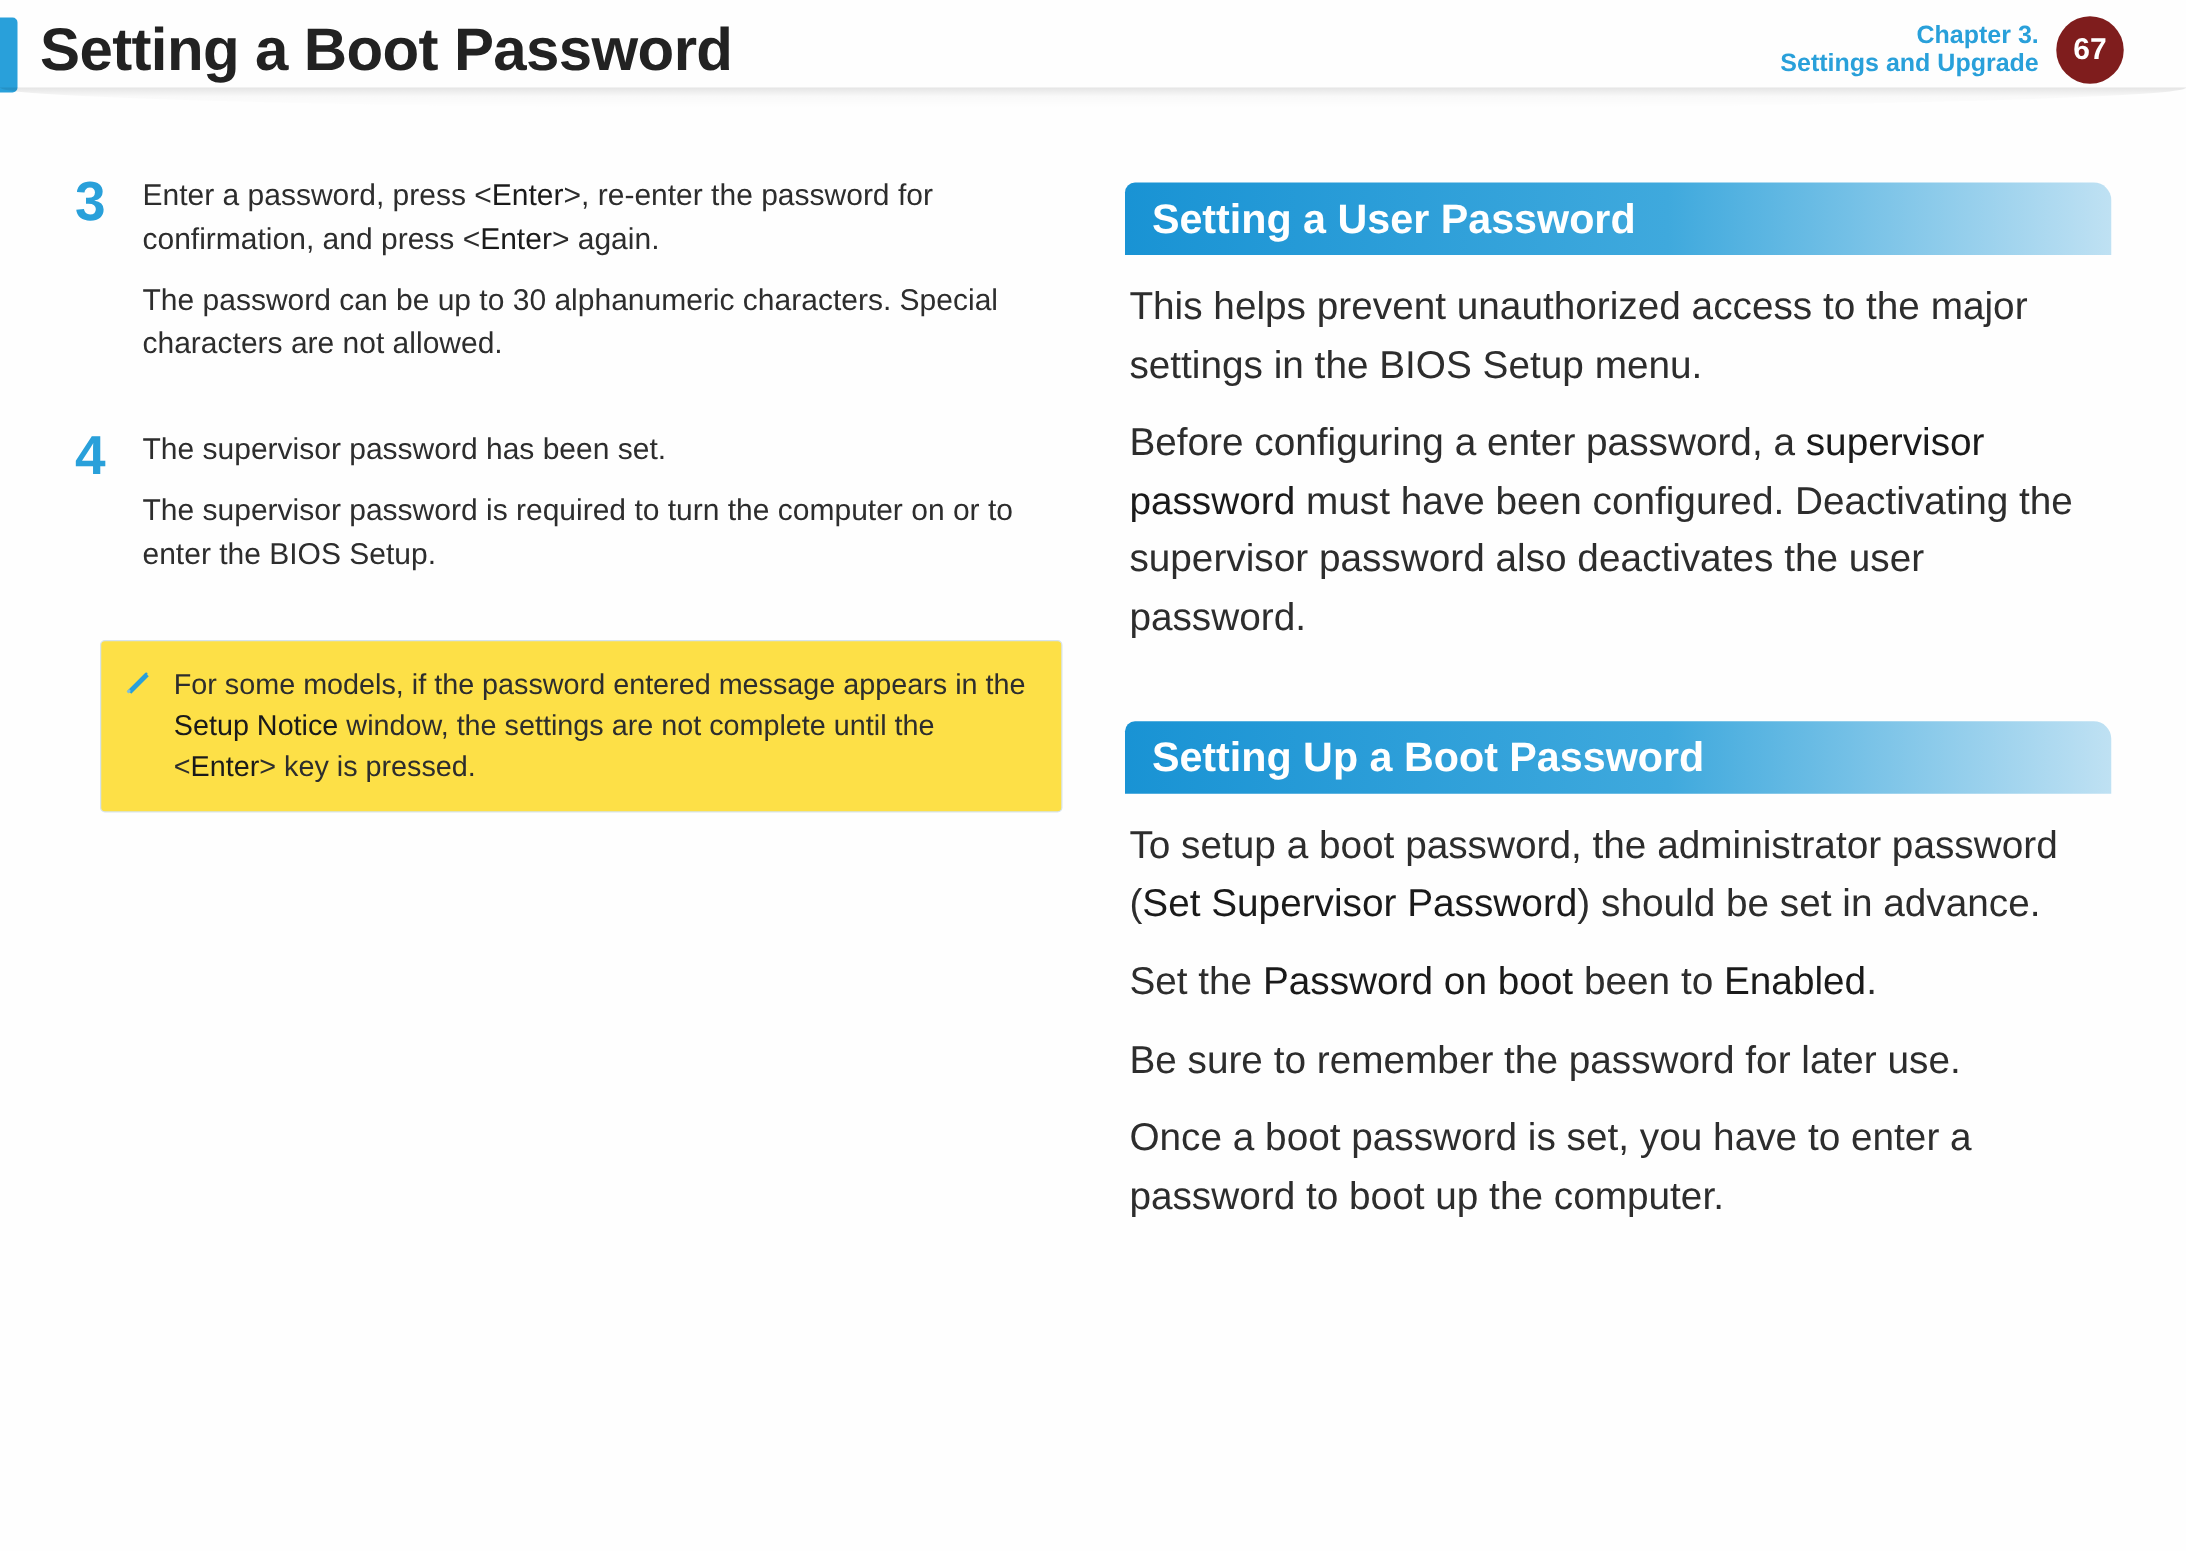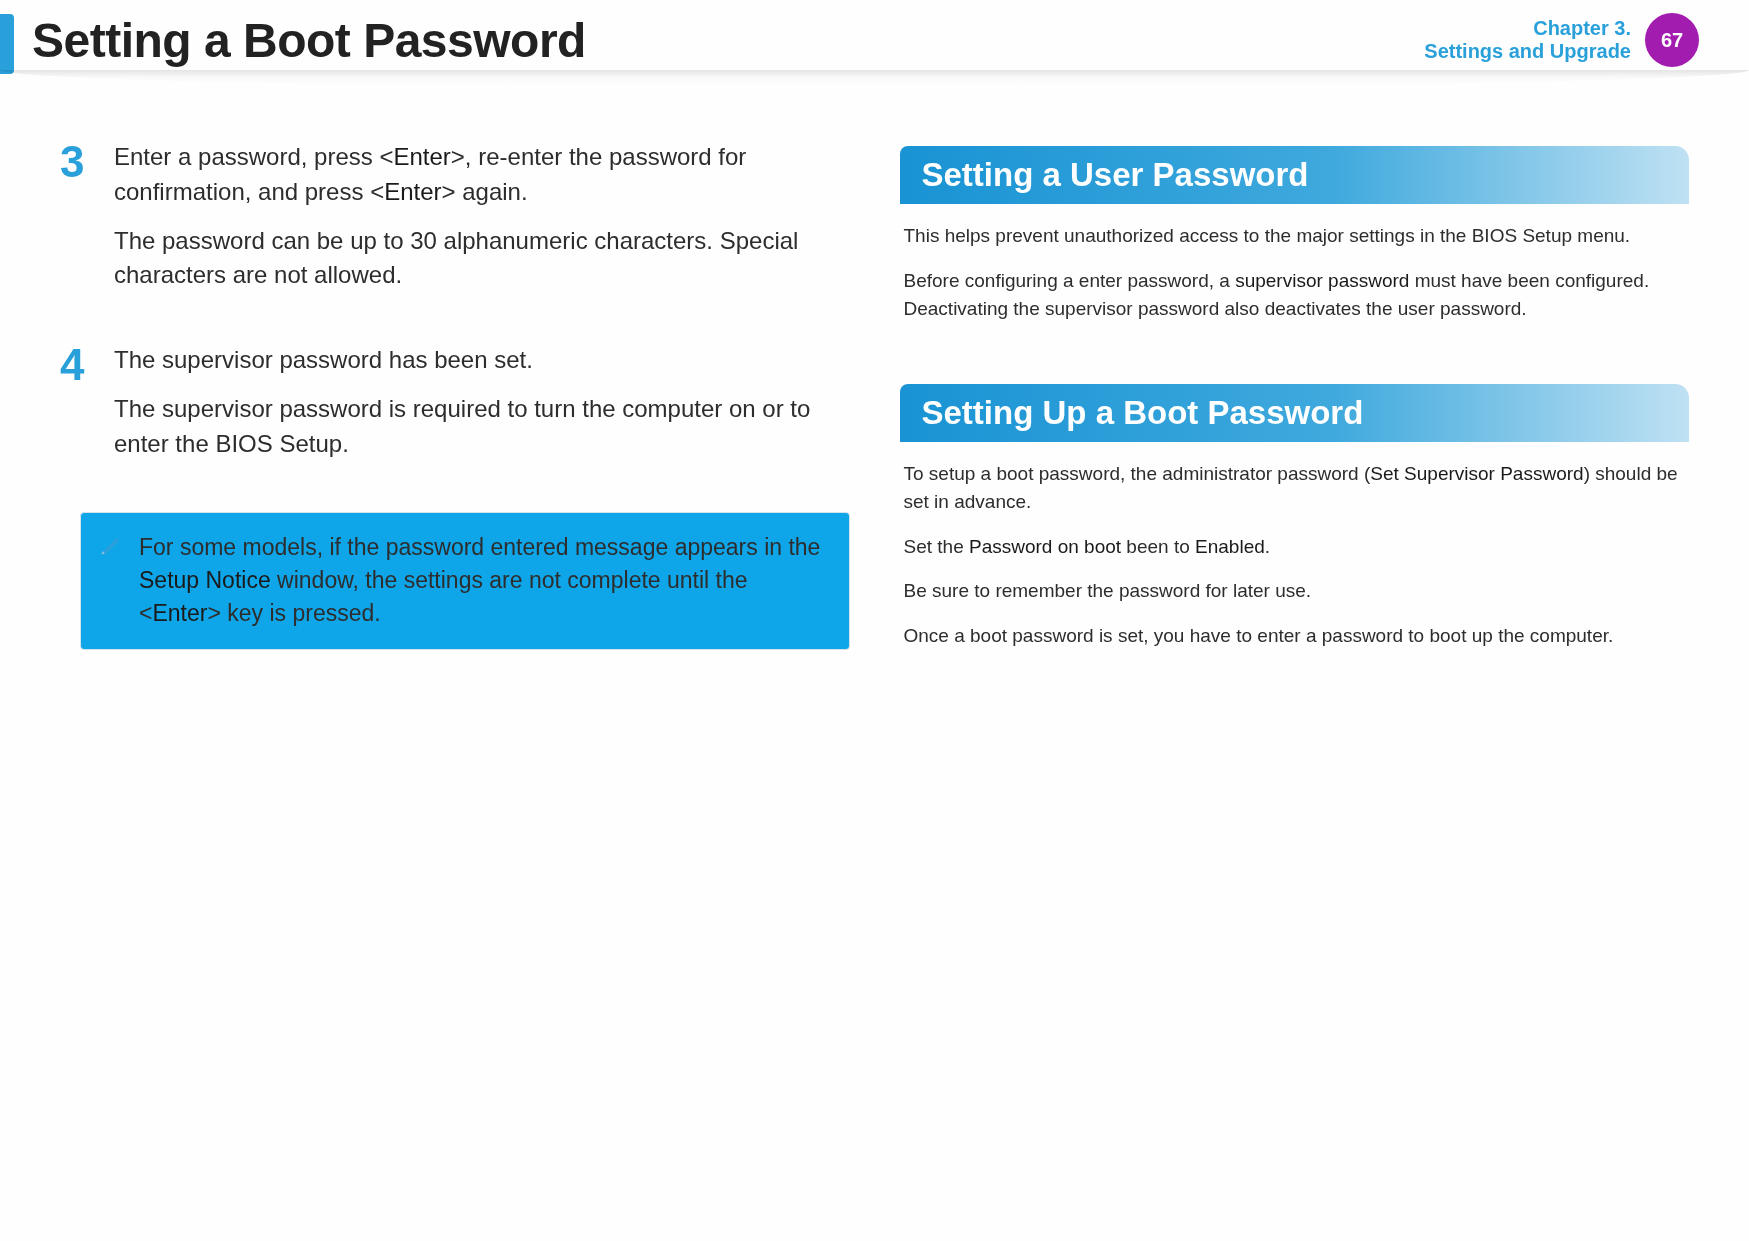--- a/index.html
+++ b/index.html
@@ -47,23 +47,23 @@
       letter-spacing: -0.5px;
       display: inline-block;
       vertical-align: middle;
     }
     .header-left { display:flex; align-items:center; }
     .header-right { display:flex; align-items:center; gap: 14px; }
     .chapter-block { text-align: right; line-height: 1.15; }
     .chapter-line { color:#29a0da; font-weight:700; font-size:20px; }
     .page-badge {
       width: 54px; height: 54px; border-radius: 50%;
-      background:#a21caf; color:#fff; font-weight:700;
+      background:#7f1d1d; color:#fff; font-weight:700;
       display:flex; align-items:center; justify-content:center;
-      font-size:20px;
+      font-size:24px;
     }
     .content {
       display: grid;
       grid-template-columns: 1fr 1fr;
       gap: 50px;
       padding: 60px 60px 0 60px;
     }
     .col { }
     .step {
       display: flex;
@@ -74,21 +74,21 @@
       color: #29a0da;
       font-size: 44px;
       font-weight: 700;
       line-height: 1;
       min-width: 34px;
     }
     .step-body { font-size: 24px; line-height: 1.45; color:#2d2d2d; }
     .step-body p { margin-bottom: 14px; }
     b { font-weight: 400; color:#1a1a1a; }
     .note-card {
-      background: #0ea5e9;
+      background: #fde047;
       border: 1px solid #d6e3ec;
       border-radius: 4px;
       padding: 18px 20px 18px 58px;
       position: relative;
       font-size: 23px;
       line-height: 1.45;
       color:#2d2d2d;
       margin-left: 20px;
     }
     .note-card .note-icon {
@@ -101,21 +101,21 @@
       background: linear-gradient(to right, #1993d4 0%, #3fa9dd 55%, #bfe1f3 100%);
       color:#fff;
       font-weight:700;
       font-size:33px;
       padding: 10px 22px;
       border-radius: 8px 14px 0 0;
       margin-bottom: 18px;
       margin-top: 6px;
     }
     .section-body {
-      font-size: 19px; line-height:1.5; color:#2d2d2d;
+      font-size: 31px; line-height:1.5; color:#2d2d2d;
       padding: 0 4px;
     }
     .section-body p { margin-bottom: 16px; }
     .section-wrap { margin-bottom: 60px; }
   </style>
 </head>
 <body>
 
 <div class="header">
   <div class="header-left">

